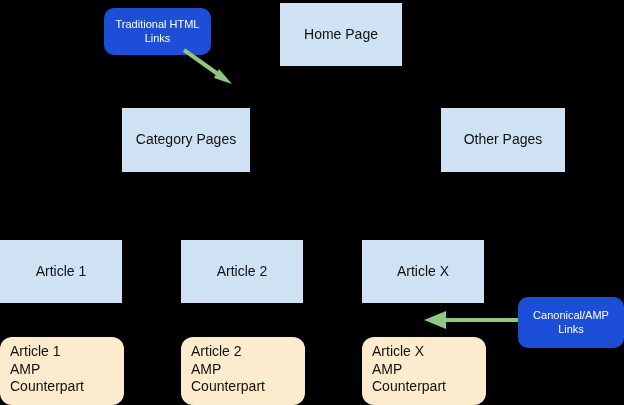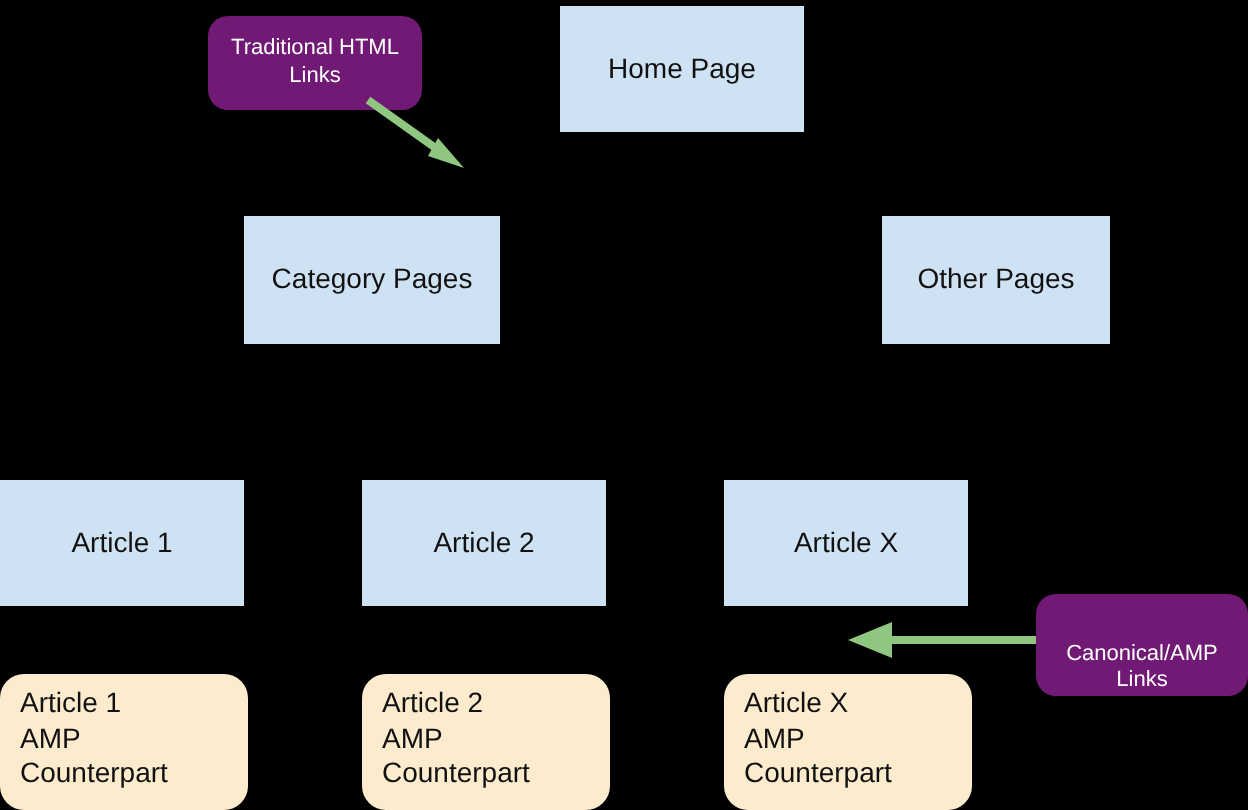--- a/index.html
+++ b/index.html
@@ -34,25 +34,25 @@
     color: #111111;
     font-size: 14px;
     border-radius: 12px;
     justify-content: flex-start;
     text-align: left;
     padding: 6px 10px;
     align-items: flex-start;
     white-space: pre-line;
   }
   .callout-box {
-    background: #701a75;
+    background: #1d4ed8;
     color: #ffffff;
     font-size: 11px;
     border-radius: 10px;
-    padding: 0 8px;
+    padding: 16px 8px;
     white-space: pre-line;
   }
   .arrow-layer {
     position: absolute;
     left: 0;
     top: 0;
     width: 624px;
     height: 405px;
     pointer-events: none;
   }
@@ -64,21 +64,21 @@
 
   <div class="node page-box" style="left:280px; top:3px; width:122px; height:63px;">
     <span>Home Page</span>
   </div>
 
   <div class="node page-box" style="left:122px; top:108px; width:128px; height:64px;">
     <span>Category Pages</span>
   </div>
 
 
-  <div class="node page-box" style="left:441px; top:108px; width:114px; height:64px;">
+  <div class="node page-box" style="left:441px; top:108px; width:124px; height:64px;">
     <span>Other Pages</span>
   </div>
 
   <div class="node page-box" style="left:0px; top:240px; width:122px; height:63px;">
     <span>Article 1</span>
   </div>
 
   <div class="node page-box" style="left:181px; top:240px; width:122px; height:63px;">
     <span>Article 2</span>
   </div>
@@ -103,21 +103,21 @@
     <span>Article X
 AMP
 Counterpart</span>
   </div>
 
   <div class="node callout-box" style="left:104px; top:8px; width:107px; height:47px;">
     <span>Traditional HTML
 Links</span>
   </div>
 
-  <div class="node callout-box" style="left:518px; top:297px; width:106px; height:51px;align-items:flex-end;">
+  <div class="node callout-box" style="left:518px; top:297px; width:106px; height:51px;">
     <span>Canonical/AMP
 Links</span>
   </div>
 
   <svg class="arrow-layer" viewBox="0 0 624 405">
     <g>
       <line x1="184" y1="50" x2="222" y2="77" stroke="#8fc780" stroke-width="4"></line>
       <polygon points="232,84 214,78 219,69" fill="#8fc780"></polygon>
     </g>
     <g>

